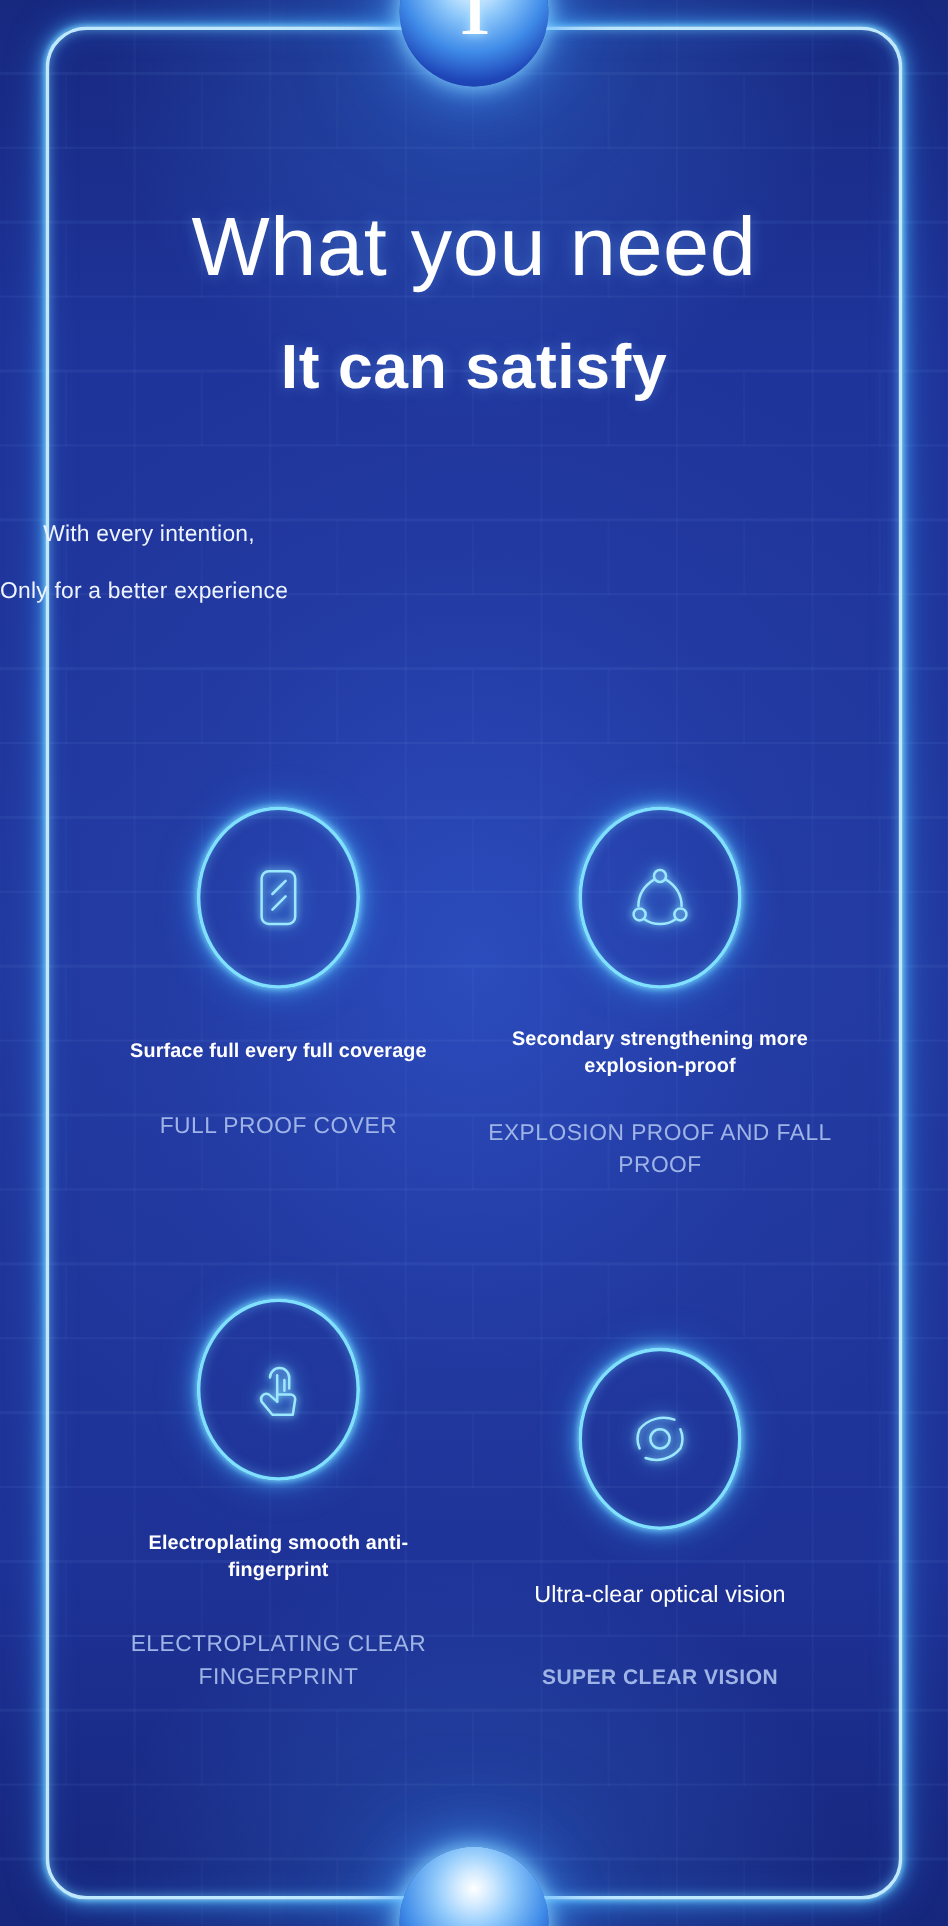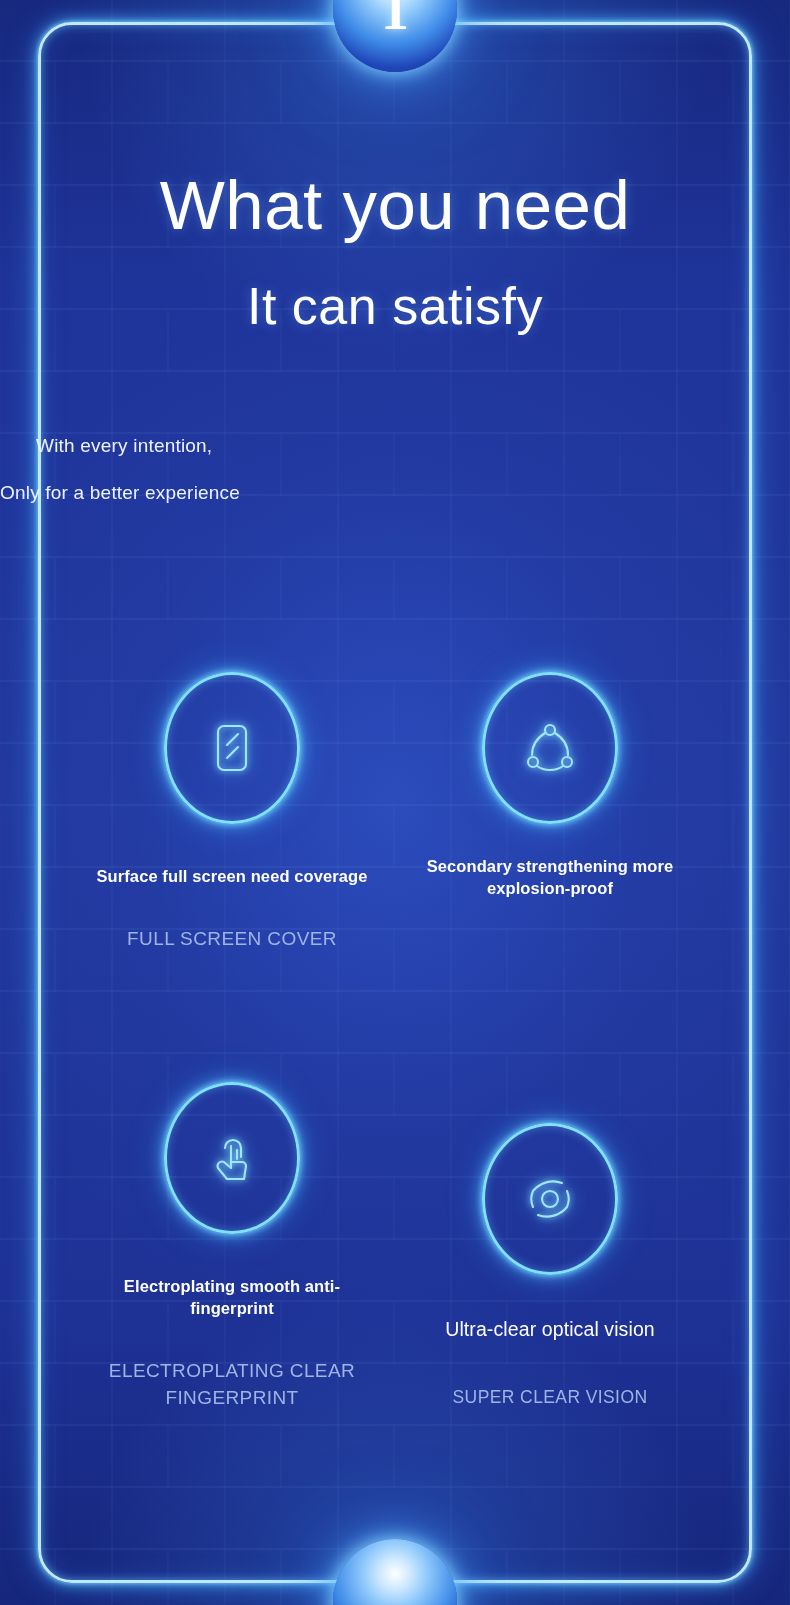--- a/index.html
+++ b/index.html
@@ -141,21 +141,21 @@
     color:#ffffff;
     letter-spacing:0.5px;
     line-height:1.1;
     text-shadow:0 0 12px rgba(120,190,255,0.35);
   }
   #heading-secondary {
     position:absolute;
     left:0; right:0;
     top:278px;
     font-size:52px;
-    font-weight:400;
+    font-weight:700;
     color:#ffffff;
     letter-spacing:0.5px;
     line-height:1.1;
     text-shadow:0 0 12px rgba(120,190,255,0.35);
   }
 
   .subhead {
     position:absolute;
     left:0; right:0;
     font-size:19px;
@@ -223,21 +223,21 @@
 
   .feature-caption {
     margin-top:38px;
     font-size:19px;
     font-weight:400;
     color:#9fb4e6;
     line-height:1.42;
     letter-spacing:0.4px;
     padding:0 14px;
   }
-  #feature-3 .feature-caption { font-size:17.5px; margin-top:42px; }
+  #feature-3 .feature-caption { font-size:17.5px; margin-top:42px;font-weight:bold; }
   #feature-1 .feature-caption { margin-top:32px; }
 </style>
 </head>
 <body>
 
 <div id="poster">
 
   <div id="brick-wall"></div>
   <div id="brick-wall-offset"></div>
 
@@ -262,36 +262,37 @@
     <div class="subhead" id="subhead-line-2">Only for a better experience</div>
 
     <div class="feature" id="feature-0">
       <div class="feature-icon-ring">
         <svg viewBox="0 0 64 64">
           <rect x="18" y="10" width="28" height="44" rx="6" ry="6"></rect>
           <line x1="27" y1="29" x2="38" y2="18"></line>
           <line x1="27" y1="42" x2="38" y2="31"></line>
         </svg>
       </div>
-      <div class="feature-title">Surface full screen need coverage</div>
-      <div class="feature-caption">FULL SCREEN COVER</div>
+      <div class="feature-title">Surface full every full coverage</div>
+      <div class="feature-caption">FULL PROOF COVER</div>
     </div>
 
     <div class="feature" id="feature-1">
       <div class="feature-icon-ring">
         <svg viewBox="0 0 64 64">
           <circle cx="32" cy="14" r="5"></circle>
           <circle cx="15" cy="46" r="5"></circle>
           <circle cx="49" cy="46" r="5"></circle>
           <path d="M27 17 C19 22 14 30 14 39"></path>
           <path d="M37 17 C45 22 50 30 50 39"></path>
           <path d="M19 50 C23 53 28 54 32 54 C36 54 41 53 45 50"></path>
         </svg>
       </div>
       <div class="feature-title">Secondary strengthening more explosion-proof</div>
+      <div class="feature-caption">EXPLOSION PROOF AND FALL PROOF</div>
     </div>
 
     <div class="feature" id="feature-2">
       <div class="feature-icon-ring">
         <svg viewBox="0 0 64 64">
           <path d="M25 22 A8 8 0 0 1 41 22 L41 31"></path>
           <path d="M31 20 L31 42"></path>
           <path d="M31 42 L24 36 A4.5 4.5 0 0 0 18 42 L27 53 L44 53 L46 40 A4 4 0 0 0 42 36 L31 36"></path>
           <path d="M37 24 L37 33"></path>
         </svg>

